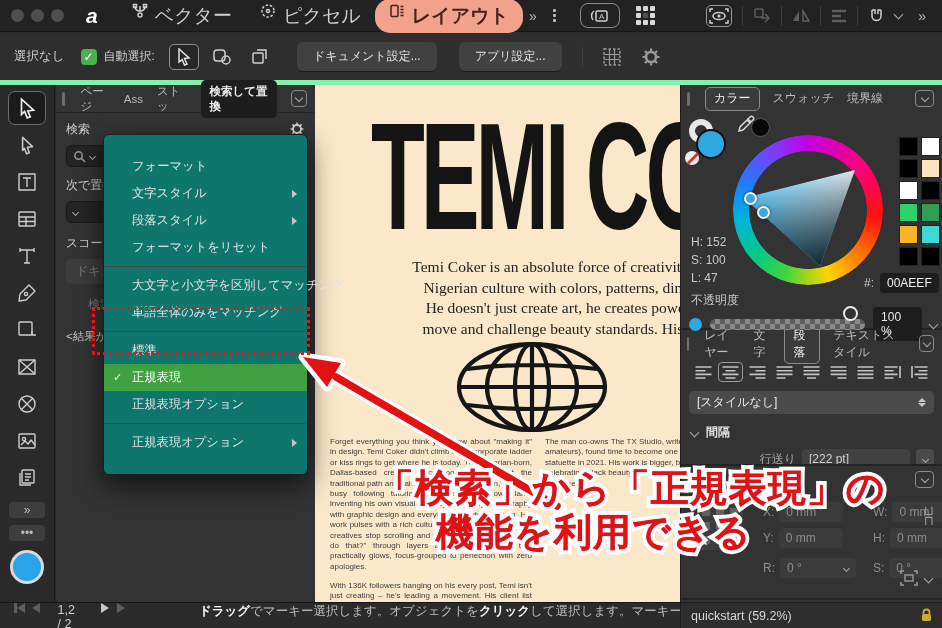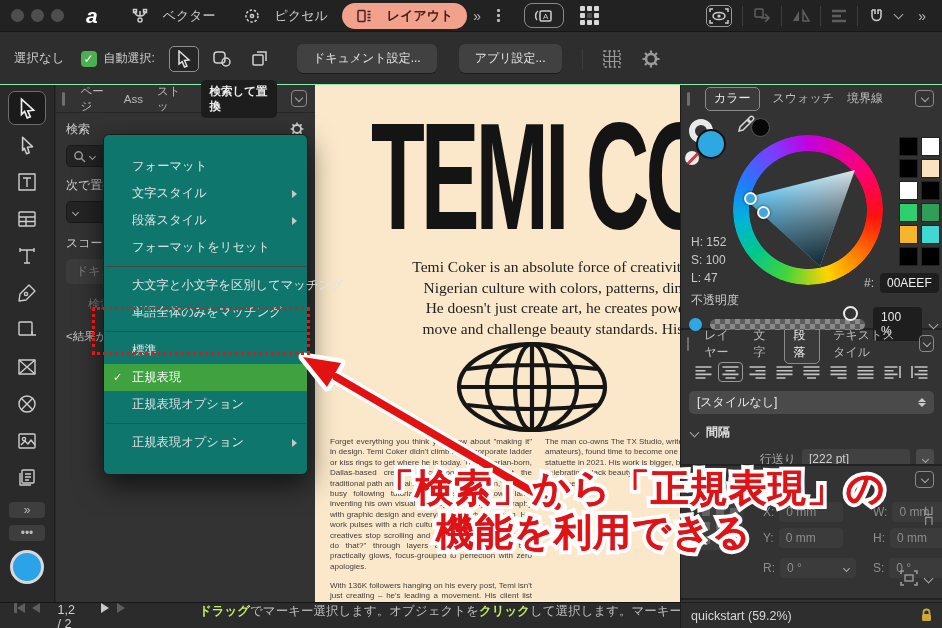--- a/index.html
+++ b/index.html
@@ -7,21 +7,21 @@
   body { font-family:"Liberation Sans", sans-serif; }
   #app { position:relative; width:942px; height:628px; background:#2b2b2b; overflow:hidden;
          color:#d5d5d5; font-size:12px; -webkit-font-smoothing:antialiased; }
 
   
   #titlebar { position:absolute; left:0; top:0; width:942px; height:32px; background:#222;
               display:flex; align-items:center; border-bottom:1px solid #161616; }
   .tl { width:13px; height:13px; border-radius:50%; background:#4e4e4e; margin-left:7px; }
   .tl:first-child { margin-left:11px; }
   #logo { color:#fff; font-weight:bold; font-size:21px; font-style:italic; margin:0 20px 0 22px; }
-  .persona { display:flex; align-items:center; gap:15px; color:#cfcfcf; font-size:13px;
+  .persona { display:flex; align-items:flex-start; gap:7px; color:#cfcfcf; font-size:19px;
              padding:4px 14px; border-radius:15px; }
   .persona.active { background:#f2a18d; color:#46201a; font-weight:bold; }
   .persona svg { width:16px; height:16px; }
   .pstroke { stroke:#cfcfcf; stroke-width:1.5; fill:none; }
   .persona.active .pstroke { stroke:#46201a; }
   .tchev { color:#bbb; font-size:14px; margin:0 6px; }
   .vdots { display:inline-flex; flex-direction:column; gap:2px; margin:0 10px; }
   .vdots i { width:3px; height:3px; background:#bbb; border-radius:1px; }
   .tbox { border:1.5px solid #8a8a8a; border-radius:8px; padding:3px 8px; display:flex; align-items:center; margin-left:14px; }
   .gridico { display:grid; grid-template-columns:repeat(3,5px); gap:2px; margin-left:16px; }
@@ -29,21 +29,21 @@
   #tb-right { margin-left:auto; display:flex; align-items:center; gap:10px; padding-right:10px; }
   .tb-sep { width:1px; height:20px; background:#3c3c3c; }
   .icobtn { display:flex; align-items:center; justify-content:center; }
   .boxed { border:1.5px solid #9a9a9a; border-radius:5px; padding:2px; }
   .dimmed { opacity:.35; }
   .carat { width:7px; height:7px; border-left:1.7px solid #aaa; border-bottom:1.7px solid #aaa;
            transform:rotate(-45deg); display:inline-block; }
 
   
   #ctxbar { position:absolute; left:0; top:33px; width:942px; height:52px; background:#2e2e2e;
-            display:flex; align-items:center; border-bottom:1px solid #86efac; }
+            display:flex; align-items:center; border-bottom:5px solid #86efac; }
   #sel-status { color:#cfcfcf; font-size:12.5px; margin:0 16px 0 14px; }
   .checkbox { width:16px; height:16px; border-radius:4px; background:#4caf50; color:#fff;
               font-size:12px; display:flex; align-items:center; justify-content:center; margin-right:7px; }
   .toolgrp { display:flex; align-items:center; gap:8px; margin-left:14px; }
   .tgbtn { width:30px; height:26px; border-radius:5px; display:flex; align-items:center; justify-content:center; }
   .tgbtn.sel { border:1.5px solid #8f8f8f; background:#262626; }
   .pillbtn { background:#414141; border-radius:6px; padding:6px 16px; color:#e3e3e3; font-size:12px;
              margin-left:22px; box-shadow:0 1px 0 rgba(0,0,0,.4); }
 
   
@@ -179,21 +179,21 @@
 
   
   #statusbar { position:absolute; left:0; top:602px; width:680px; height:26px; background:#2b2b2b;
                border-top:1px solid #161616; display:flex; align-items:flex-start; overflow:hidden; }
   #statusbar .nav { display:flex; align-items:center; gap:7px; margin-left:14px; }
   .stri { width:0; height:0; border-left:8px solid #c9c9c9; border-top:5px solid transparent; border-bottom:5px solid transparent; }
   .stri.dim { border-left-color:#5e5e5e; }
   .sbar { width:2.5px; height:10px; background:#5e5e5e; }
   #pageslabel { color:#cfcfcf; margin:0 26px 0 18px; font-size:12.5px; }
   #hint { margin-left:22px; white-space:nowrap; color:#bdbdbd; font-size:12.5px; }
-  #hint b { color:#bef264; }
+  #hint b { color:#ffffff; }
 
   
   #overlay { position:absolute; left:0; top:0; width:942px; height:628px; pointer-events:none; z-index:60; }
   #dotrect { position:absolute; left:92px; top:307px; width:218px; height:48px; border:3px dotted #ea1510; z-index:61; }
   .bigred { position:absolute; font-size:38px; font-weight:bold; color:#e31212; letter-spacing:1px;
             -webkit-text-stroke:8px #fff; paint-order:stroke fill; z-index:62; white-space:nowrap;
             text-shadow:0 0 1px #803; }
   #red1 { left:376px; top:463px; }
   #red2 { left:436px; top:507px; }
 </style>

